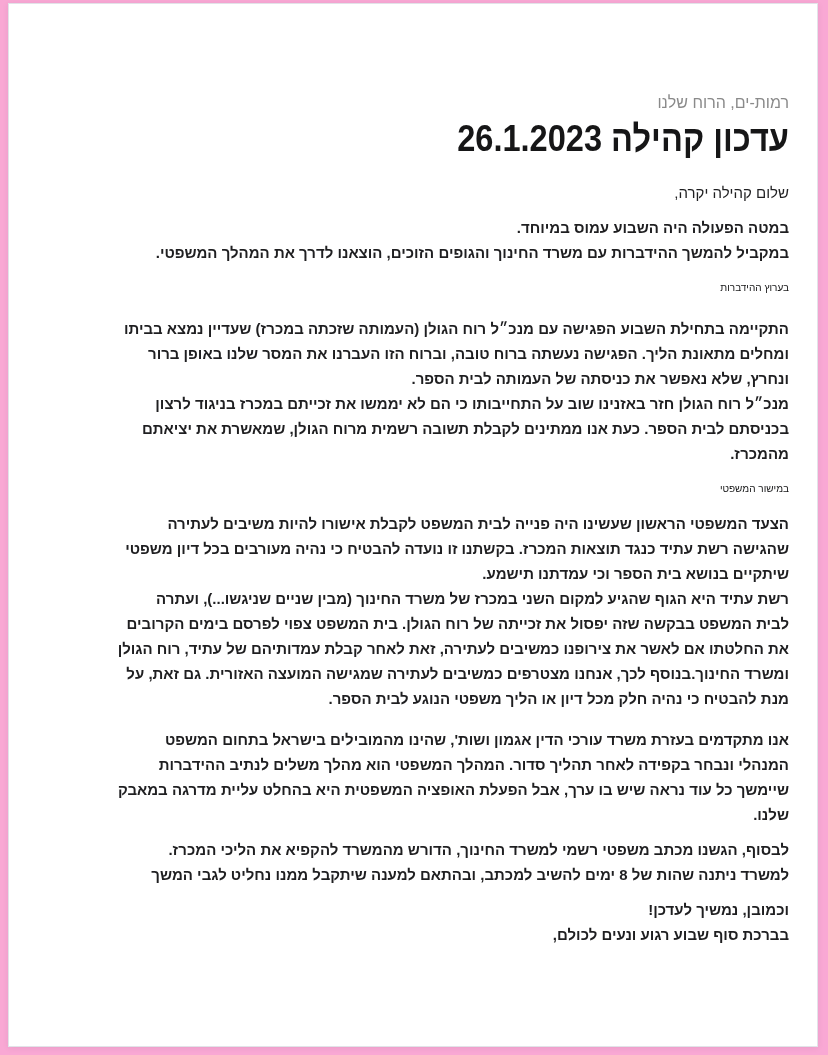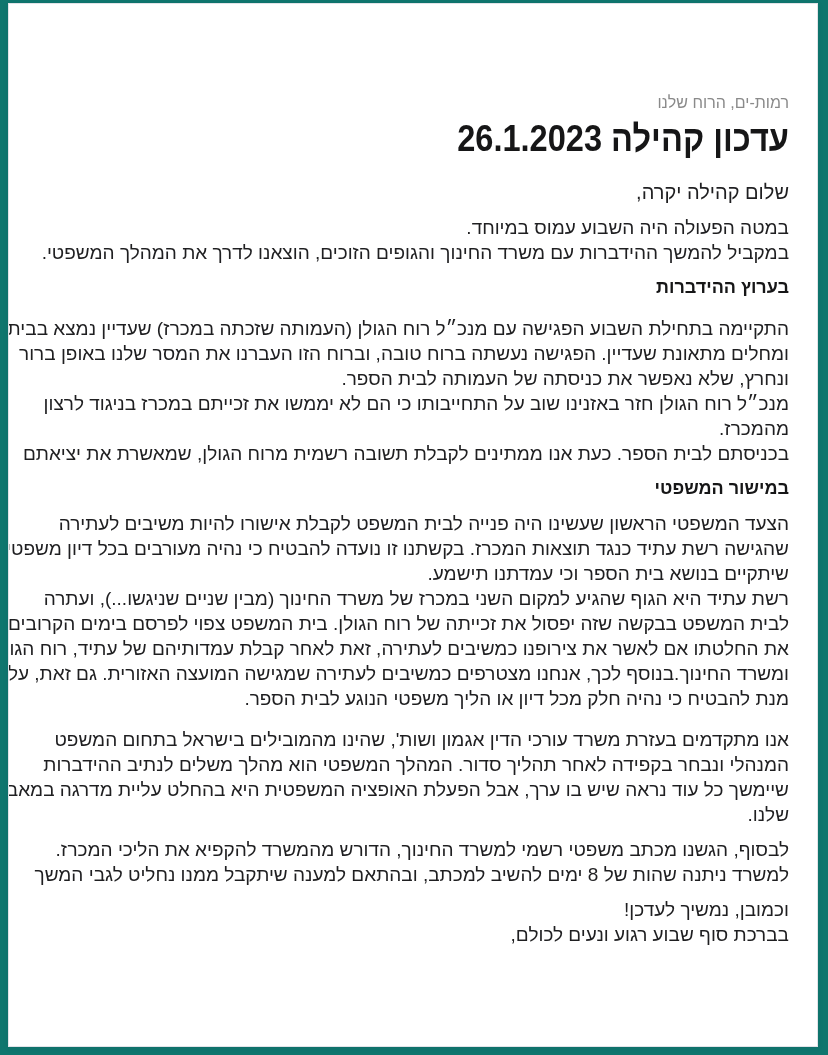--- a/index.html
+++ b/index.html
@@ -8,21 +8,21 @@
     width: 828px;
     height: 1055px;
     background: #e9eaee;
     font-family: "Liberation Sans", "DejaVu Sans", sans-serif;
     overflow: hidden;
   }
   .backdrop {
     position: relative;
     width: 828px;
     height: 1055px;
-    background: #0f766e;
+    background: #f9a8d4;
   }
   .page {
     position: absolute;
     left: 8px;
     top: 3px;
     width: 810px;
     height: 1044px;
     background: #ffffff;
     border: 1px solid #e2e3e8;
     box-shadow: 0 1px 6px rgba(40,44,63,0.08);
@@ -47,36 +47,37 @@
     line-height: 46px;
     font-weight: 700;
     color: #161617;
     letter-spacing: 0px;
     transform: scaleX(0.88);
     transform-origin: 100% 50%;
     white-space: nowrap;
   }
   .greeting {
     margin: 18px 0 0 0;
-    font-size: 20px;
+    font-size: 15px;
     line-height: 25px;
   }
   .block {
     margin-top: 10px;
-    font-size: 19px;
+    font-size: 15px;
     line-height: 25px;
+    font-weight: bold;
   }
   .block.tight {
     margin-top: 16px;
   }
   .heading {
     margin: 10px 0 0 0;
-    font-size: 18px;
+    font-size: 10px;
     line-height: 25px;
-    font-weight: 700;
+    font-weight: 400;
     color: #161617;
   }
   .line {
     white-space: nowrap;
   }
 </style>
 </head>
 <body>
 
 <div class="backdrop">
@@ -91,25 +92,25 @@
 
       <div class="block">
           <div class="line">במטה הפעולה היה השבוע עמוס במיוחד.</div>
           <div class="line">במקביל להמשך ההידברות עם משרד החינוך והגופים הזוכים, הוצאנו לדרך את המהלך המשפטי.</div>
         </div>
 
       <h2 class="heading">בערוץ ההידברות</h2>
 
       <div class="block tight">
           <div class="line">התקיימה בתחילת השבוע הפגישה עם מנכ״ל רוח הגולן (העמותה שזכתה במכרז) שעדיין נמצא בביתו</div>
-          <div class="line">ומחלים מתאונת שעדיין. הפגישה נעשתה ברוח טובה, וברוח הזו העברנו את המסר שלנו באופן ברור</div>
+          <div class="line">ומחלים מתאונת הליך. הפגישה נעשתה ברוח טובה, וברוח הזו העברנו את המסר שלנו באופן ברור</div>
           <div class="line">ונחרץ, שלא נאפשר את כניסתה של העמותה לבית הספר.</div>
           <div class="line">מנכ״ל רוח הגולן חזר באזנינו שוב על התחייבותו כי הם לא יממשו את זכייתם במכרז בניגוד לרצון</div>
+          <div class="line">בכניסתם לבית הספר. כעת אנו ממתינים לקבלת תשובה רשמית מרוח הגולן, שמאשרת את יציאתם</div>
           <div class="line">מהמכרז.</div>
-          <div class="line">בכניסתם לבית הספר. כעת אנו ממתינים לקבלת תשובה רשמית מרוח הגולן, שמאשרת את יציאתם</div>
         </div>
 
       <h2 class="heading">במישור המשפטי</h2>
 
       <div class="block">
           <div class="line">הצעד המשפטי הראשון שעשינו היה פנייה לבית המשפט לקבלת אישורו להיות משיבים לעתירה</div>
           <div class="line">שהגישה רשת עתיד כנגד תוצאות המכרז. בקשתנו זו נועדה להבטיח כי נהיה מעורבים בכל דיון משפטי</div>
           <div class="line">שיתקיים בנושא בית הספר וכי עמדתנו תישמע.</div>
           <div class="line">רשת עתיד היא הגוף שהגיע למקום השני במכרז של משרד החינוך (מבין שניים שניגשו...), ועתרה</div>
           <div class="line">לבית המשפט בבקשה שזה יפסול את זכייתה של רוח הגולן. בית המשפט צפוי לפרסם בימים הקרובים</div>

